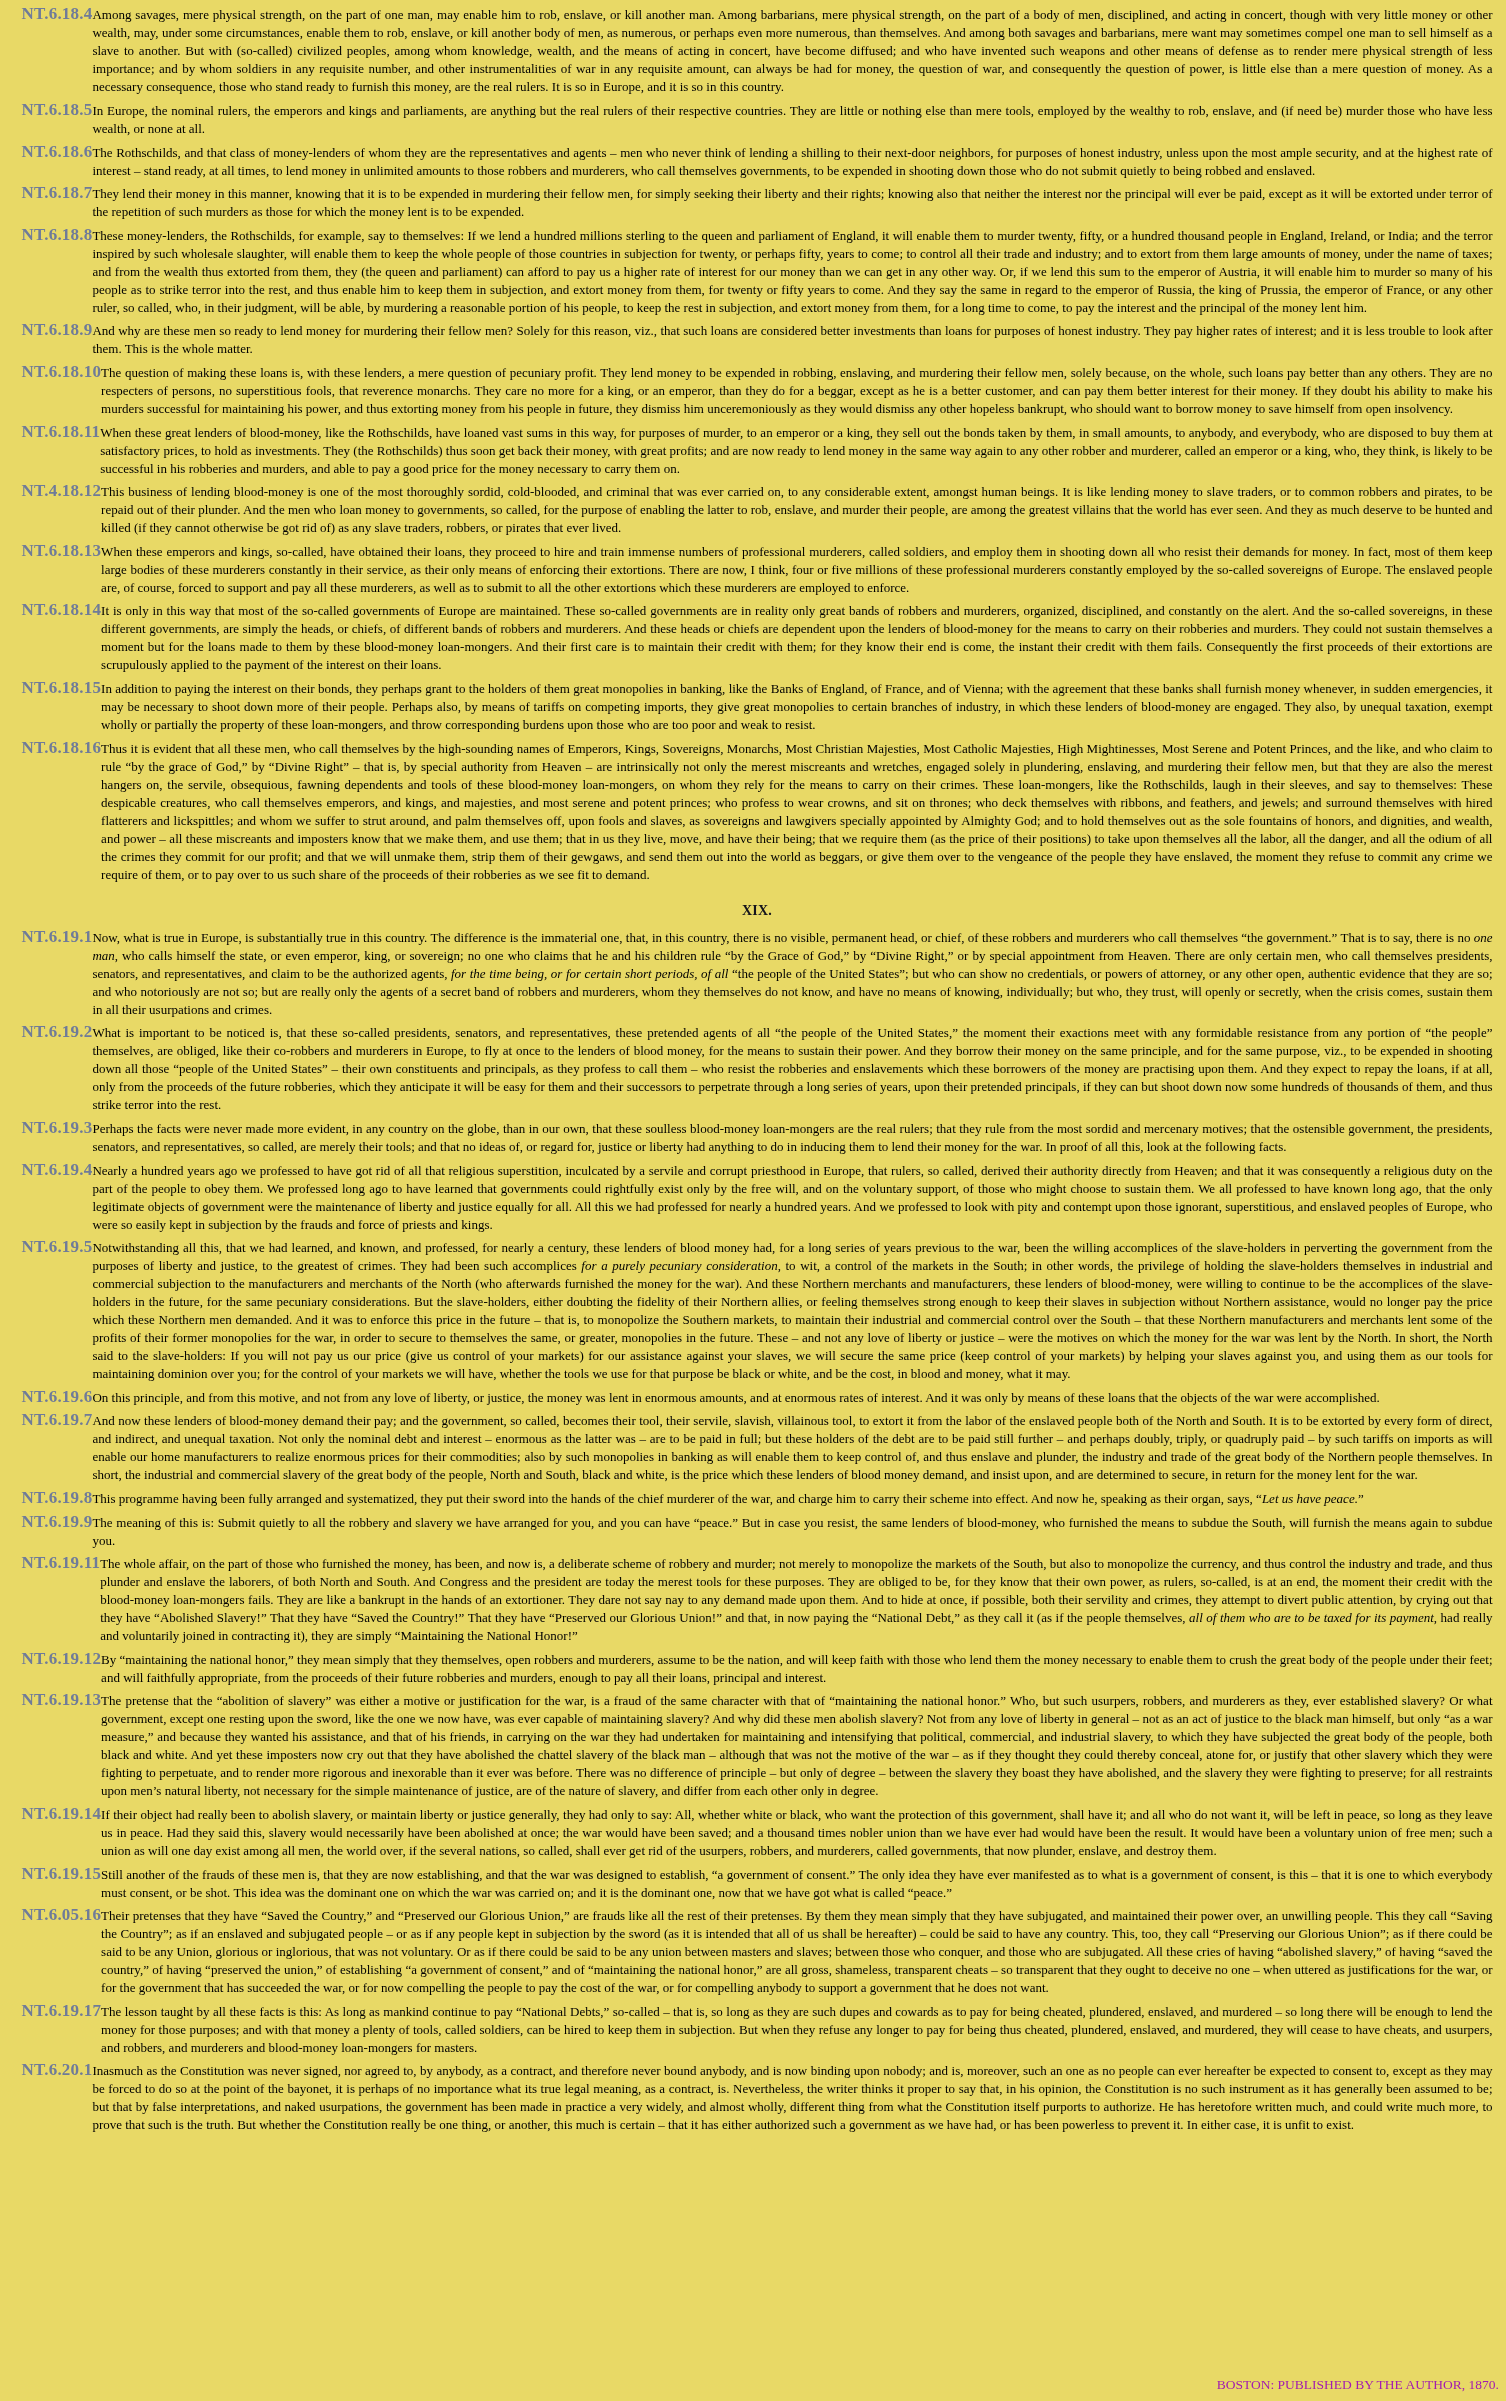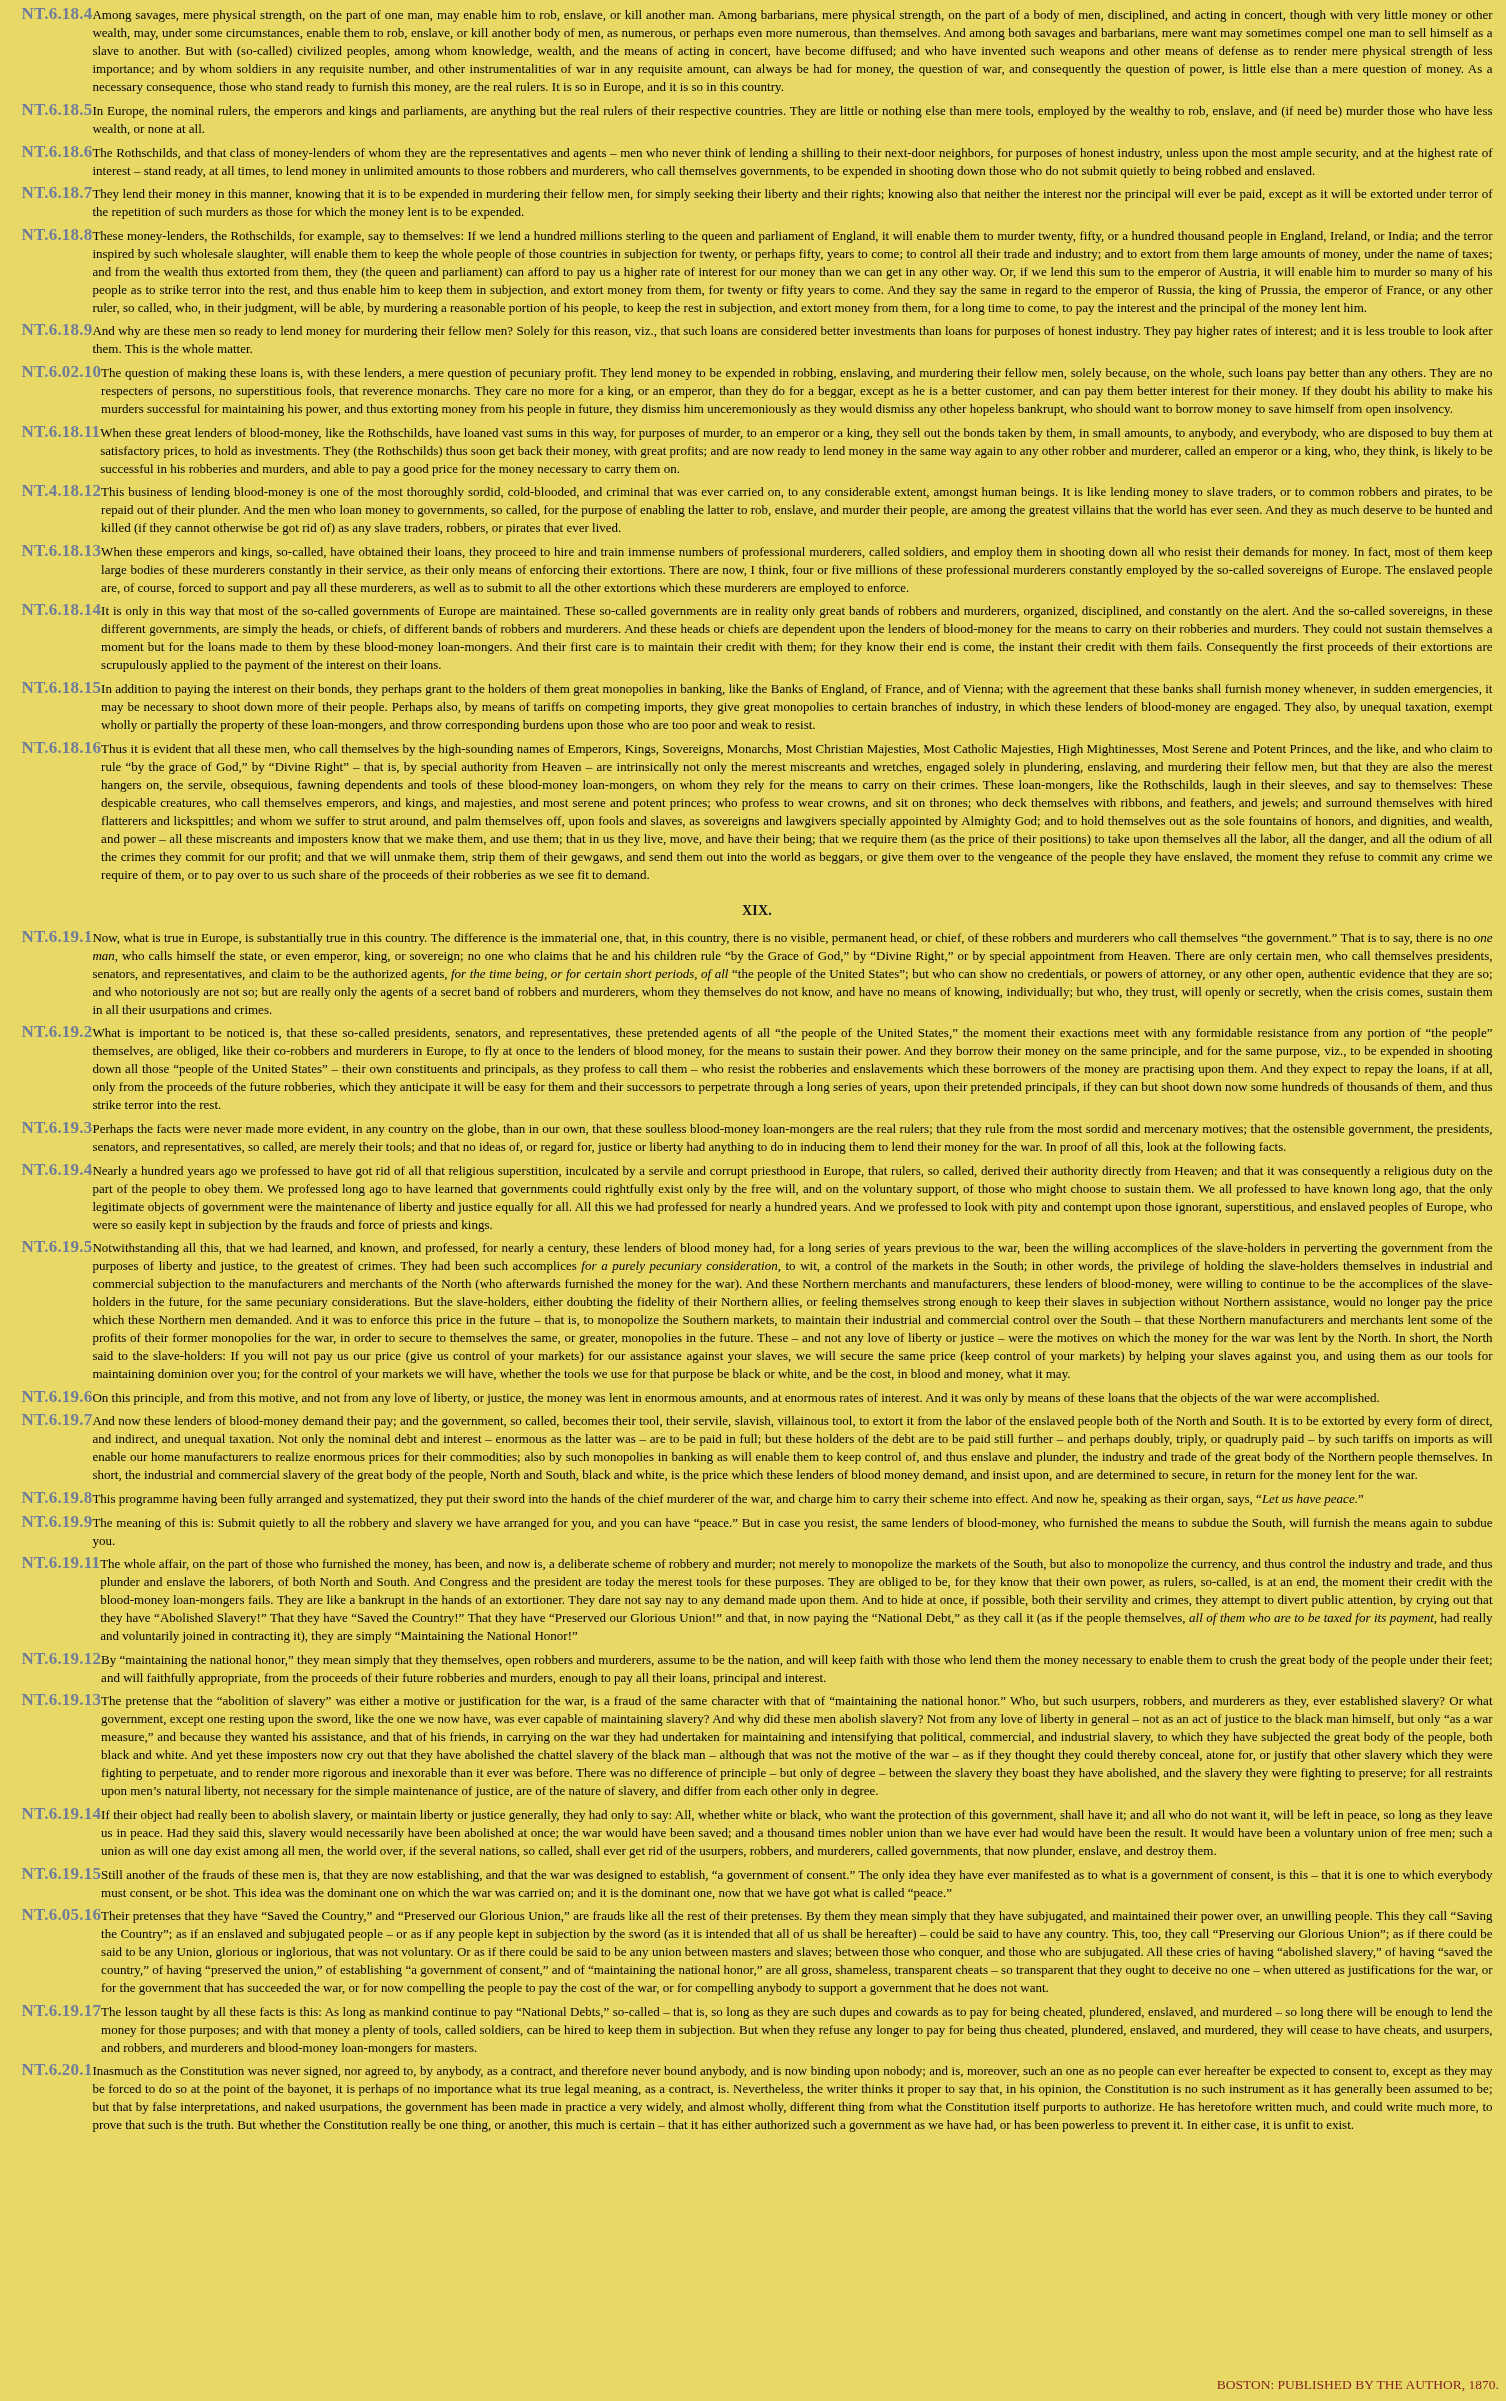--- a/index.html
+++ b/index.html
@@ -17,21 +17,21 @@
   }
   .ptxt {
     flex:1; font-size:13px; line-height:18px; text-align:justify;
     color:#000000;
   }
   .section-heading {
     text-align:center; font-weight:bold; font-size:14px; color:#15151c;
     margin:19px 0 10.3px 0; letter-spacing:0.2px;
   }
   .footer {
-    position:absolute; right:7.2px; top:2377px; font-size:13.5px; color:#7f1d1d;
+    position:absolute; right:7.2px; top:2377px; font-size:13.5px; color:#a21caf;
     white-space:nowrap;
     margin-left:16px;
   }
   i { font-style:italic; }
 </style>
 </head>
 <body>
 
 <div class="doc">
     <div class="row">
@@ -52,21 +52,21 @@
     </div>
     <div class="row">
       <div class="pid">NT.6.18.8</div>
       <div class="ptxt"><span>These money-lenders, the Rothschilds, for example, say to themselves: If we lend a hundred millions sterling to the queen and parliament of England, it will enable them to murder twenty, fifty, or a hundred thousand people in England, Ireland, or India; and the terror inspired by such wholesale slaughter, will enable them to keep the whole people of those countries in subjection for twenty, or perhaps fifty, years to come; to control all their trade and industry; and to extort from them large amounts of money, under the name of taxes; and from the wealth thus extorted from them, they (the queen and parliament) can afford to pay us a higher rate of interest for our money than we can get in any other way. Or, if we lend this sum to the emperor of Austria, it will enable him to murder so many of his people as to strike terror into the rest, and thus enable him to keep them in subjection, and extort money from them, for twenty or fifty years to come. And they say the same in regard to the emperor of Russia, the king of Prussia, the emperor of France, or any other ruler, so called, who, in their judgment, will be able, by murdering a reasonable portion of his people, to keep the rest in subjection, and extort money from them, for a long time to come, to pay the interest and the principal of the money lent him.</span></div>
     </div>
     <div class="row">
       <div class="pid">NT.6.18.9</div>
       <div class="ptxt"><span>And why are these men so ready to lend money for murdering their fellow men? Solely for this reason, viz., that such loans are considered better investments than loans for purposes of honest industry. They pay higher rates of interest; and it is less trouble to look after them. This is the whole matter.</span></div>
     </div>
     <div class="row">
-      <div class="pid">NT.6.02.10</div>
+      <div class="pid">NT.6.18.10</div>
       <div class="ptxt"><span>The question of making these loans is, with these lenders, a mere question of pecuniary profit. They lend money to be expended in robbing, enslaving, and murdering their fellow men, solely because, on the whole, such loans pay better than any others. They are no respecters of persons, no superstitious fools, that reverence monarchs. They care no more for a king, or an emperor, than they do for a beggar, except as he is a better customer, and can pay them better interest for their money. If they doubt his ability to make his murders successful for maintaining his power, and thus extorting money from his people in future, they dismiss him unceremoniously as they would dismiss any other hopeless bankrupt, who should want to borrow money to save himself from open insolvency.</span></div>
     </div>
     <div class="row">
       <div class="pid">NT.6.18.11</div>
       <div class="ptxt"><span>When these great lenders of blood-money, like the Rothschilds, have loaned vast sums in this way, for purposes of murder, to an emperor or a king, they sell out the bonds taken by them, in small amounts, to anybody, and everybody, who are disposed to buy them at satisfactory prices, to hold as investments. They (the Rothschilds) thus soon get back their money, with great profits; and are now ready to lend money in the same way again to any other robber and murderer, called an emperor or a king, who, they think, is likely to be successful in his robberies and murders, and able to pay a good price for the money necessary to carry them on.</span></div>
     </div>
     <div class="row">
       <div class="pid">NT.4.18.12</div>
       <div class="ptxt"><span>This business of lending blood-money is one of the most thoroughly sordid, cold-blooded, and criminal that was ever carried on, to any considerable extent, amongst human beings. It is like lending money to slave traders, or to common robbers and pirates, to be repaid out of their plunder. And the men who loan money to governments, so called, for the purpose of enabling the latter to rob, enslave, and murder their people, are among the greatest villains that the world has ever seen. And they as much deserve to be hunted and killed (if they cannot otherwise be got rid of) as any slave traders, robbers, or pirates that ever lived.</span></div>
     </div>

